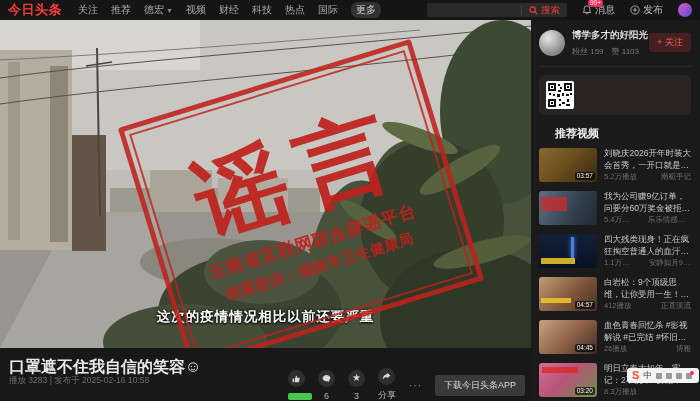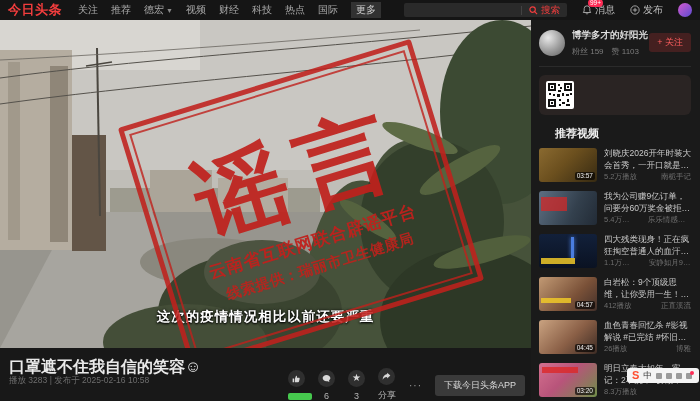--- a/index.html
+++ b/index.html
@@ -5,24 +5,24 @@
   html,body{margin:0;padding:0;background:#000;}
   .page{position:relative;width:700px;height:401px;background:#181818;overflow:hidden;
         font-family:"Liberation Sans","DejaVu Sans",sans-serif;-webkit-font-smoothing:antialiased;}
 
   
   .hdr{position:absolute;top:0;left:0;width:700px;height:20px;background:#151515;
        display:flex;align-items:center;padding:0 8px;box-sizing:border-box;z-index:9;}
   .logo{color:#f23d3d;font-weight:bold;font-size:13px;letter-spacing:.5px;margin-right:16px;flex-shrink:0;}
   .nav{display:flex;align-items:center;gap:13px;font-size:10px;color:#a9a9a9;}
   .nav .itm{cursor:pointer;white-space:nowrap;}
-  .nav .chip{background:#323232;color:#cfcfcf;padding:1px 5px;border-radius:0;}
+  .nav .chip{background:#323232;color:#cfcfcf;padding:1px 5px;border-radius:7px;}
   .caret{font-size:7px;color:#8b8b8b;margin-left:2px;}
   .hdr-right{margin-left:auto;display:flex;align-items:center;gap:15px;}
-  .search{display:flex;align-items:center;width:163px;height:14px;background:#2a2a2a;border-radius:2px;overflow:hidden;}
+  .search{display:flex;align-items:center;width:140px;height:14px;background:#2a2a2a;border-radius:2px;overflow:hidden;}
   .search input{flex:1;min-width:0;background:transparent;border:none;outline:none;color:#ccc;font-size:9px;padding:0 5px;}
   .search .sep{width:1px;height:9px;background:#424242;}
   .search-btn{display:flex;align-items:center;gap:3px;padding:0 7px;color:#f23d3d;font-size:9.5px;cursor:pointer;}
   .msg,.pub{display:flex;align-items:center;gap:3px;color:#bdbdbd;font-size:10px;position:relative;cursor:pointer;}
   .badge{position:absolute;top:-4px;left:6px;background:#fe2c55;color:#fff;font-size:6.5px;
          padding:0 2px;border-radius:5px;line-height:8px;}
   .avatar{width:14px;height:14px;border-radius:50%;background:linear-gradient(135deg,#d45bd0,#5b4bd0);flex-shrink:0;}
 
   
   .player{position:absolute;top:20px;left:0;width:531px;height:328px;background:#000;overflow:hidden;}

